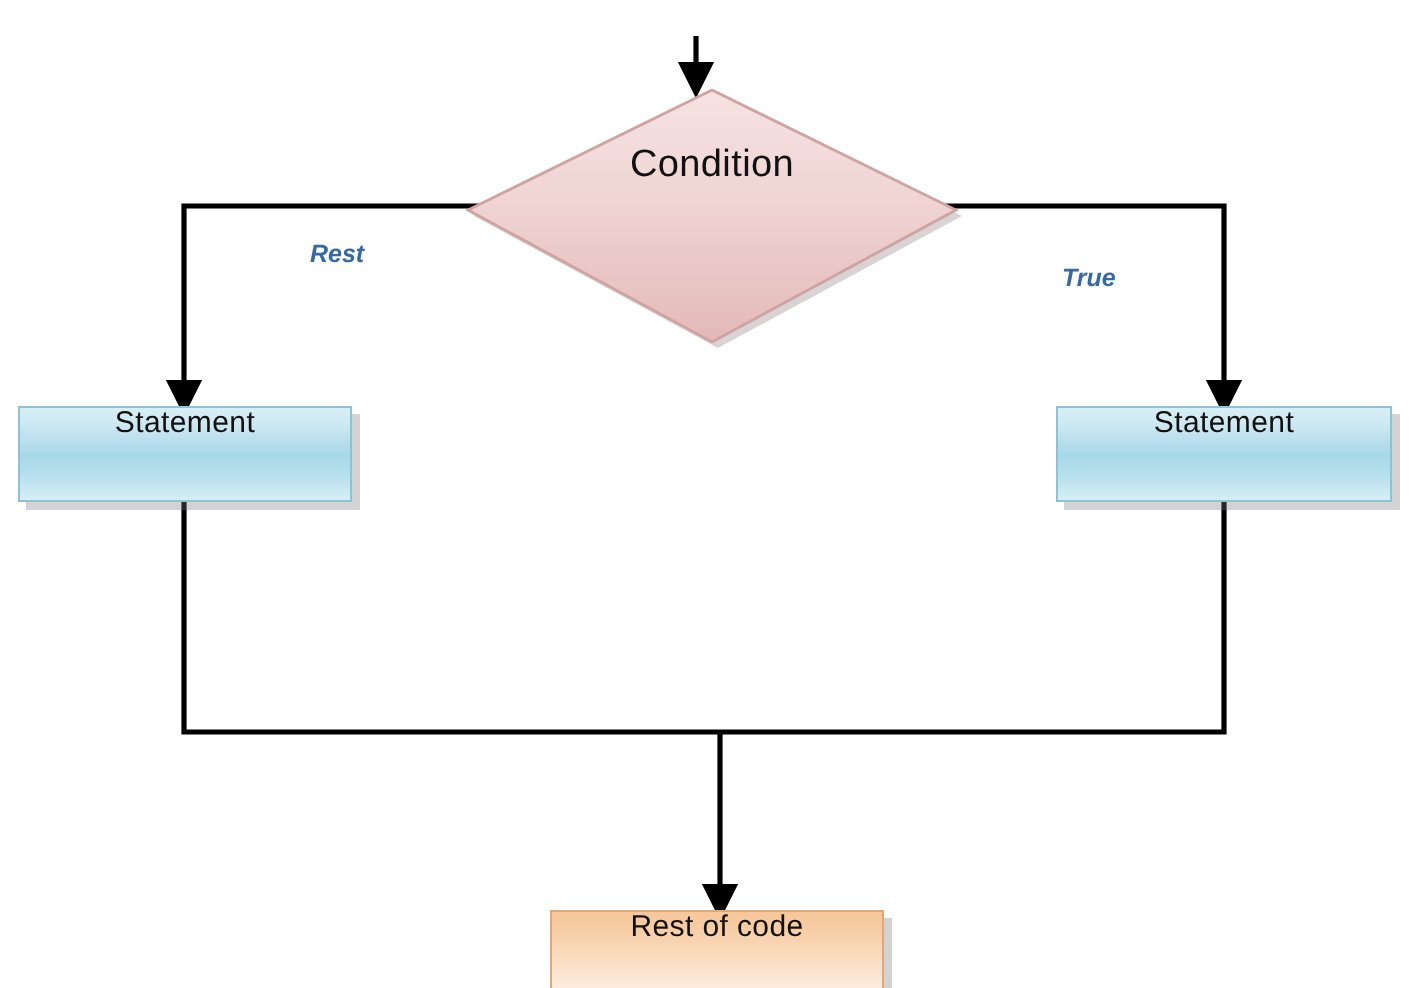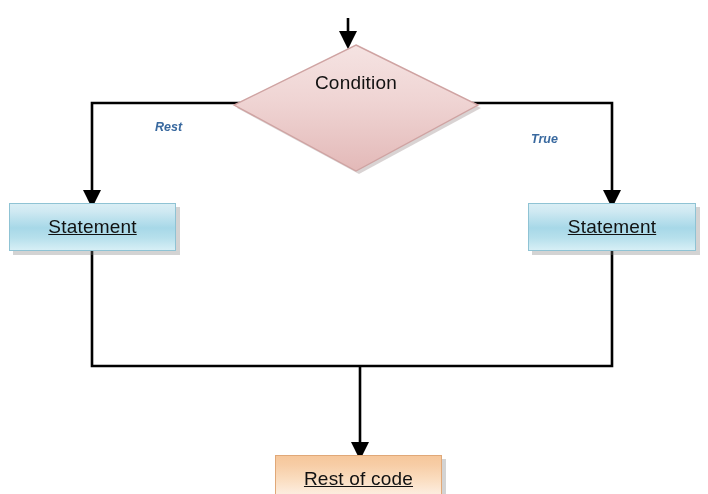--- a/index.html
+++ b/index.html
@@ -54,26 +54,24 @@
     padding-bottom: 52px;
     box-sizing: border-box;
     pointer-events: none;
   }
 
   
   .box {
     position: absolute;
     box-sizing: border-box;
     display: flex;
-    align-items: center;
     justify-content: center;
-    font-size: 19px;
+    font-size: 15px;
     color: #111111;
     letter-spacing: 0.2px;
-    text-decoration: underline;
   }
   .box .shadow {
     position: absolute;
     left: 4px;
     top: 4px;
     right: -4px;
     bottom: -4px;
     background: rgba(120,120,120,0.33);
     z-index: 0;
   }

